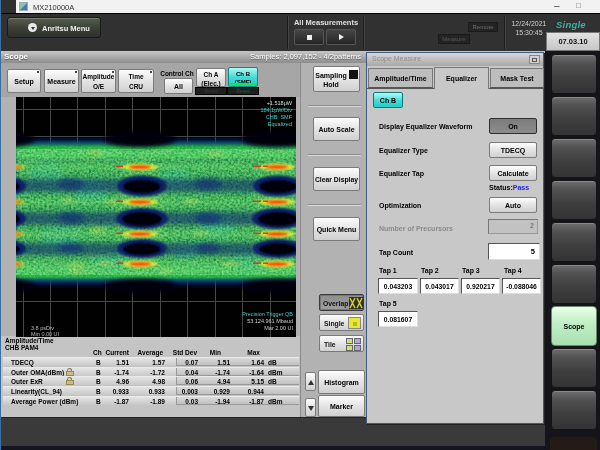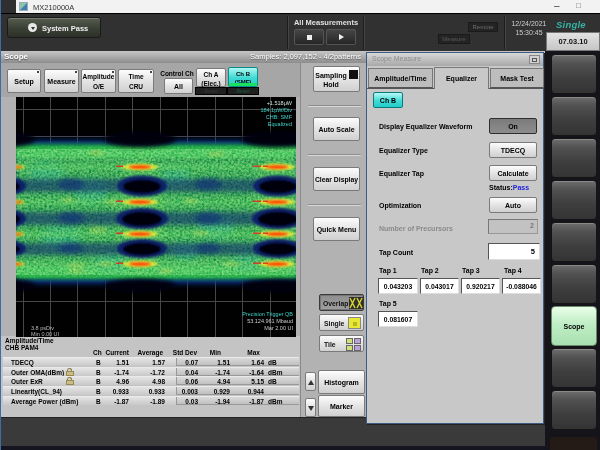--- a/index.html
+++ b/index.html
@@ -13,21 +13,21 @@
  <div class="abs" style="left:17px;top:3px;font-size:7.5px;color:#333">MX210000A</div>
  <div class="abs" style="left:538px;top:0px;font-size:10px;color:#444">–</div>
  <div class="abs" style="left:560px;top:1px;font-size:8px;color:#666">□</div>
  <div class="abs" style="left:583px;top:1px;font-size:9px;color:#333">✕</div>
 </div>
 
 <div class="abs" style="left:0;top:13px;width:600px;height:38px;background:#313131;border-top:1px solid #000">
  <div class="abs" style="left:7px;top:3px;width:94px;height:21px;background:linear-gradient(#565c50,#3b4036 55%,#2c3028);border:1px solid #191919;border-radius:3px;box-shadow:inset 0 1px 0 #767b6e">
    <div class="abs" style="left:20px;top:5px;width:9px;height:9px;border-radius:50%;background:#e8e8e8"></div>
    <div class="abs" style="left:22.5px;top:8.5px;width:0;height:0;border-left:2.5px solid transparent;border-right:2.5px solid transparent;border-top:3.5px solid #333"></div>
-   <div class="abs b" style="left:34px;top:6px;font-size:7.5px;color:#f0f0f0">System Pass</div>
+   <div class="abs b" style="left:34px;top:6px;font-size:7.5px;color:#f0f0f0">Anritsu Menu</div>
  </div>
  <div class="abs" style="left:287px;top:2px;width:1px;height:33px;background:#1d1d1d"></div>
  <div class="abs" style="left:288px;top:2px;width:1px;height:33px;background:#454545"></div>
  <div class="abs" style="left:363px;top:2px;width:1px;height:33px;background:#1d1d1d"></div>
  <div class="abs" style="left:364px;top:2px;width:1px;height:33px;background:#454545"></div>
  <div class="abs b" style="left:290px;top:4px;width:72px;text-align:center;font-size:7.5px;color:#e0e0e0">All Measurements</div>
  <div class="abs" style="left:294px;top:15px;width:30px;height:16px;background:linear-gradient(#454545,#262626);border:1px solid #555;border-radius:2px">
    <div class="abs" style="left:12px;top:5px;width:5px;height:5px;background:#efefef"></div>
  </div>
  <div class="abs" style="left:326px;top:15px;width:30px;height:16px;background:linear-gradient(#454545,#262626);border:1px solid #555;border-radius:2px">

